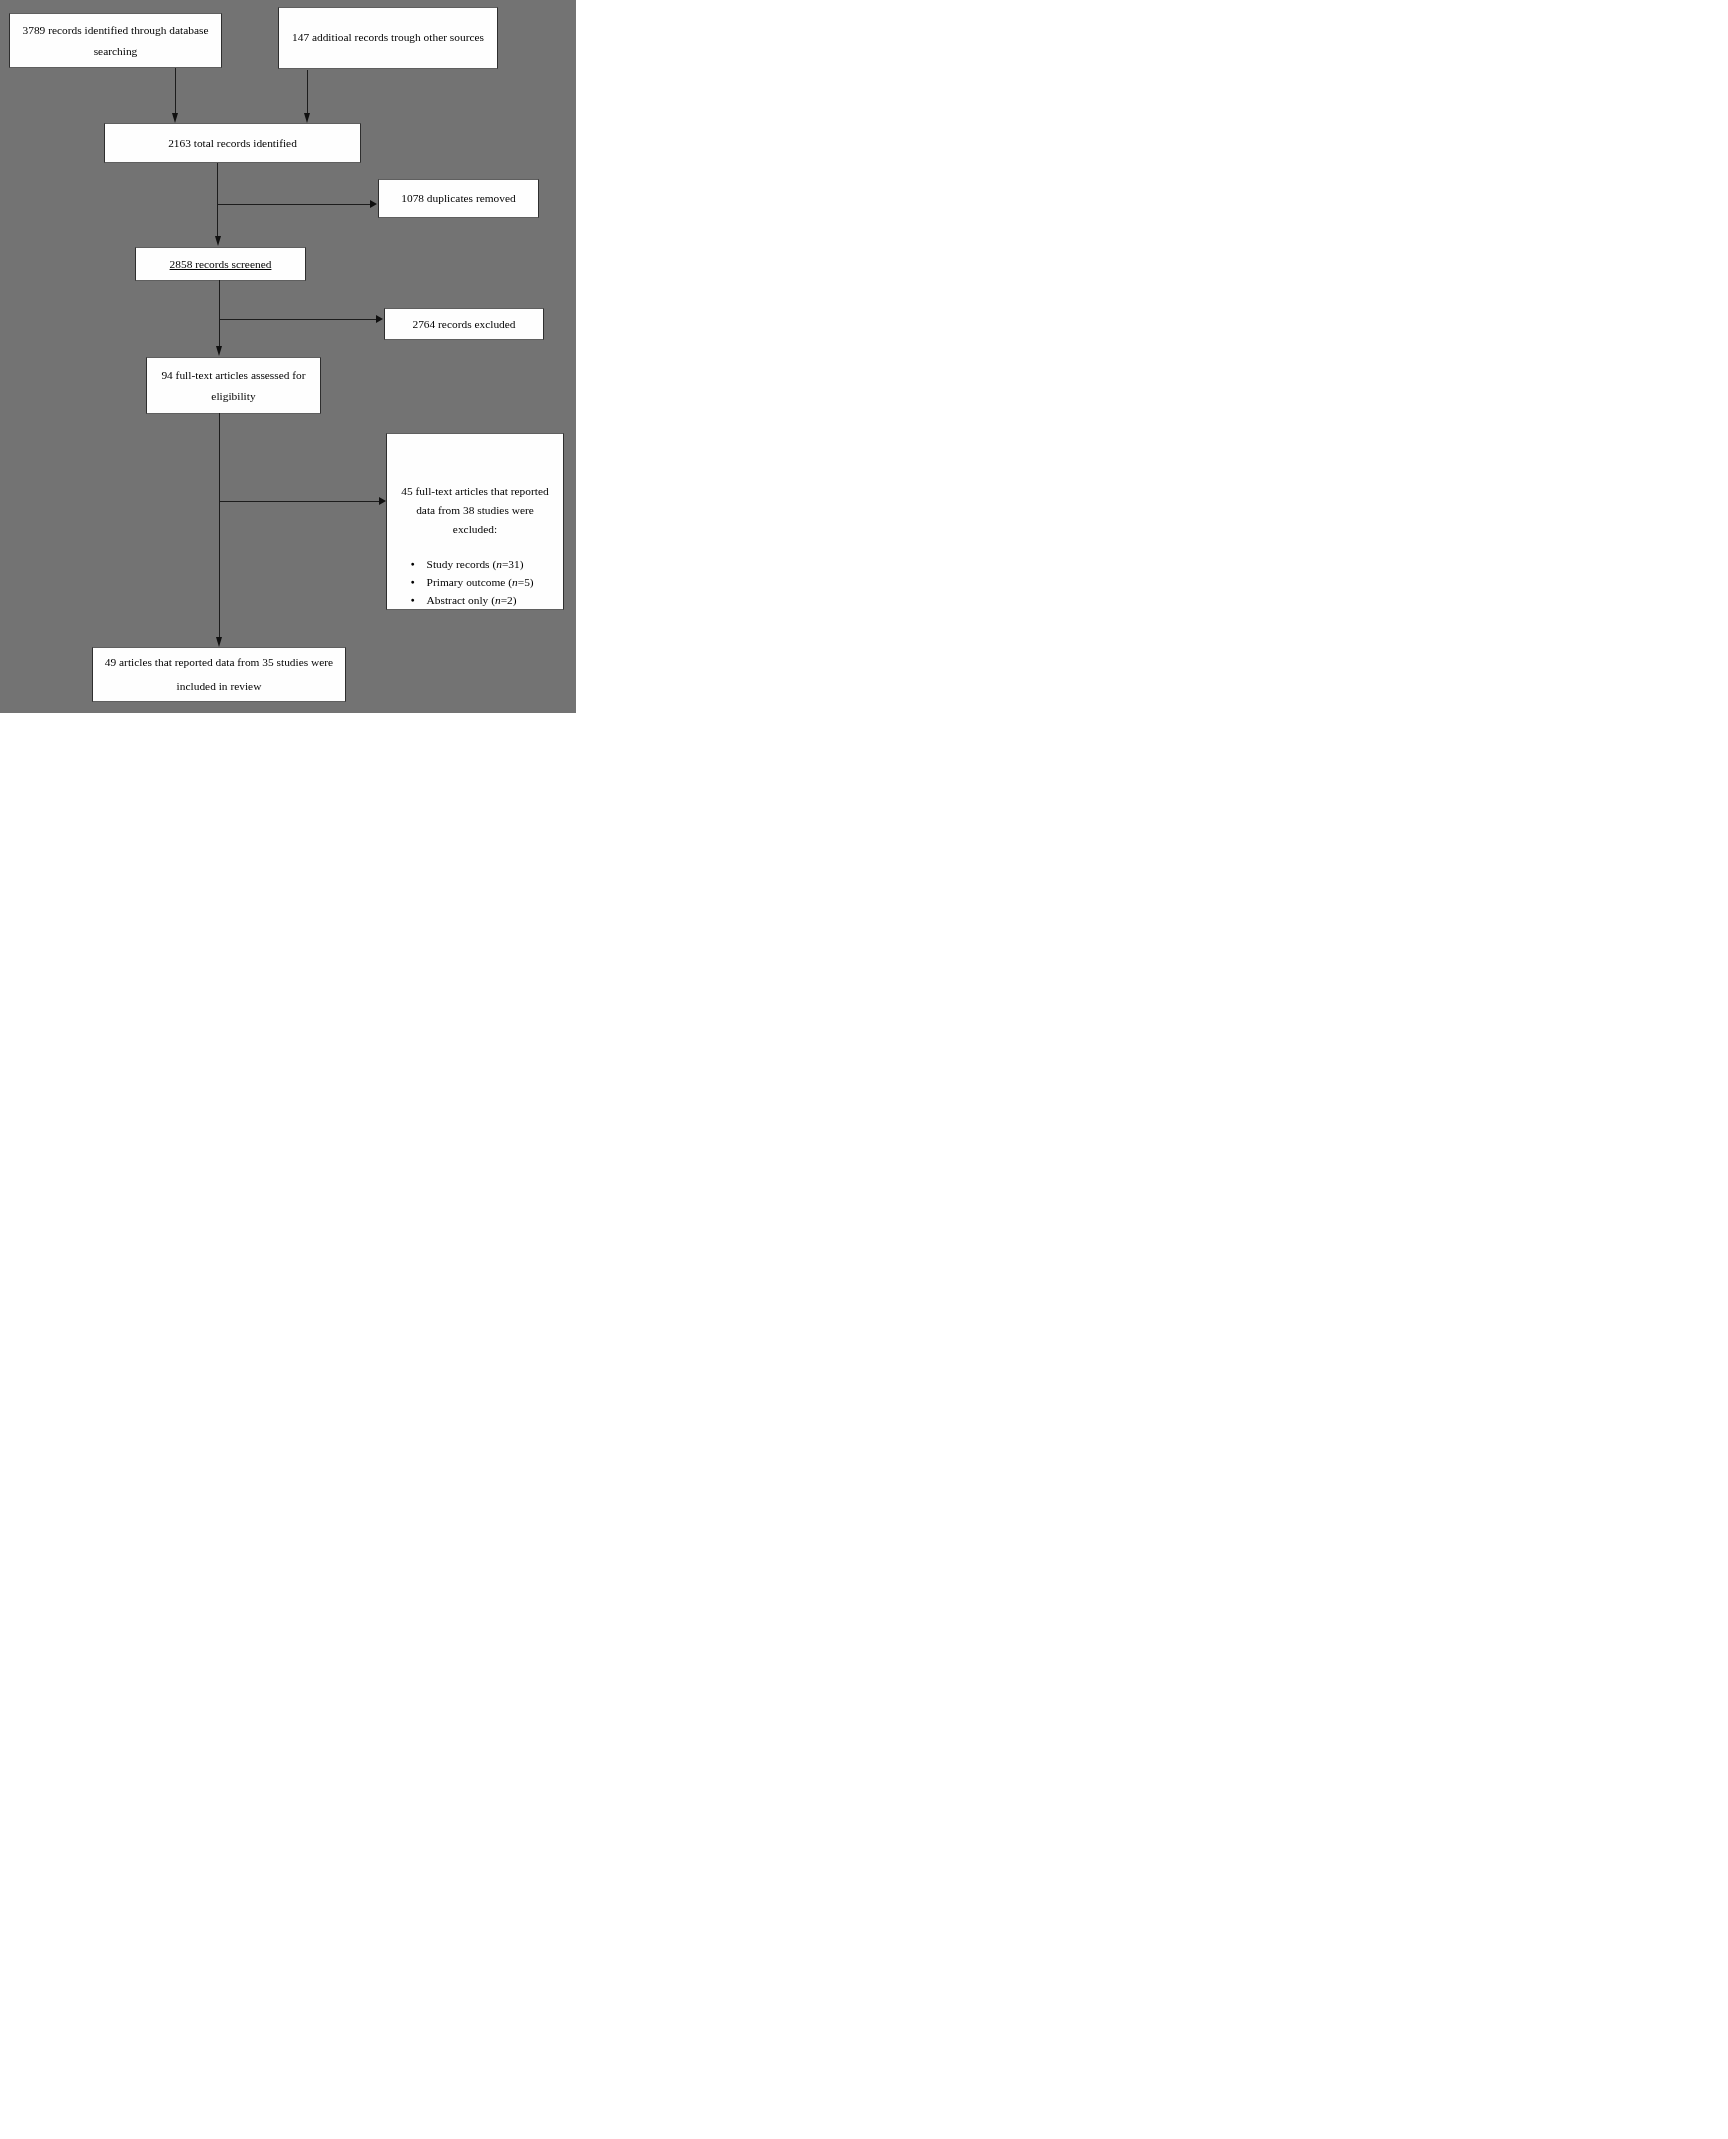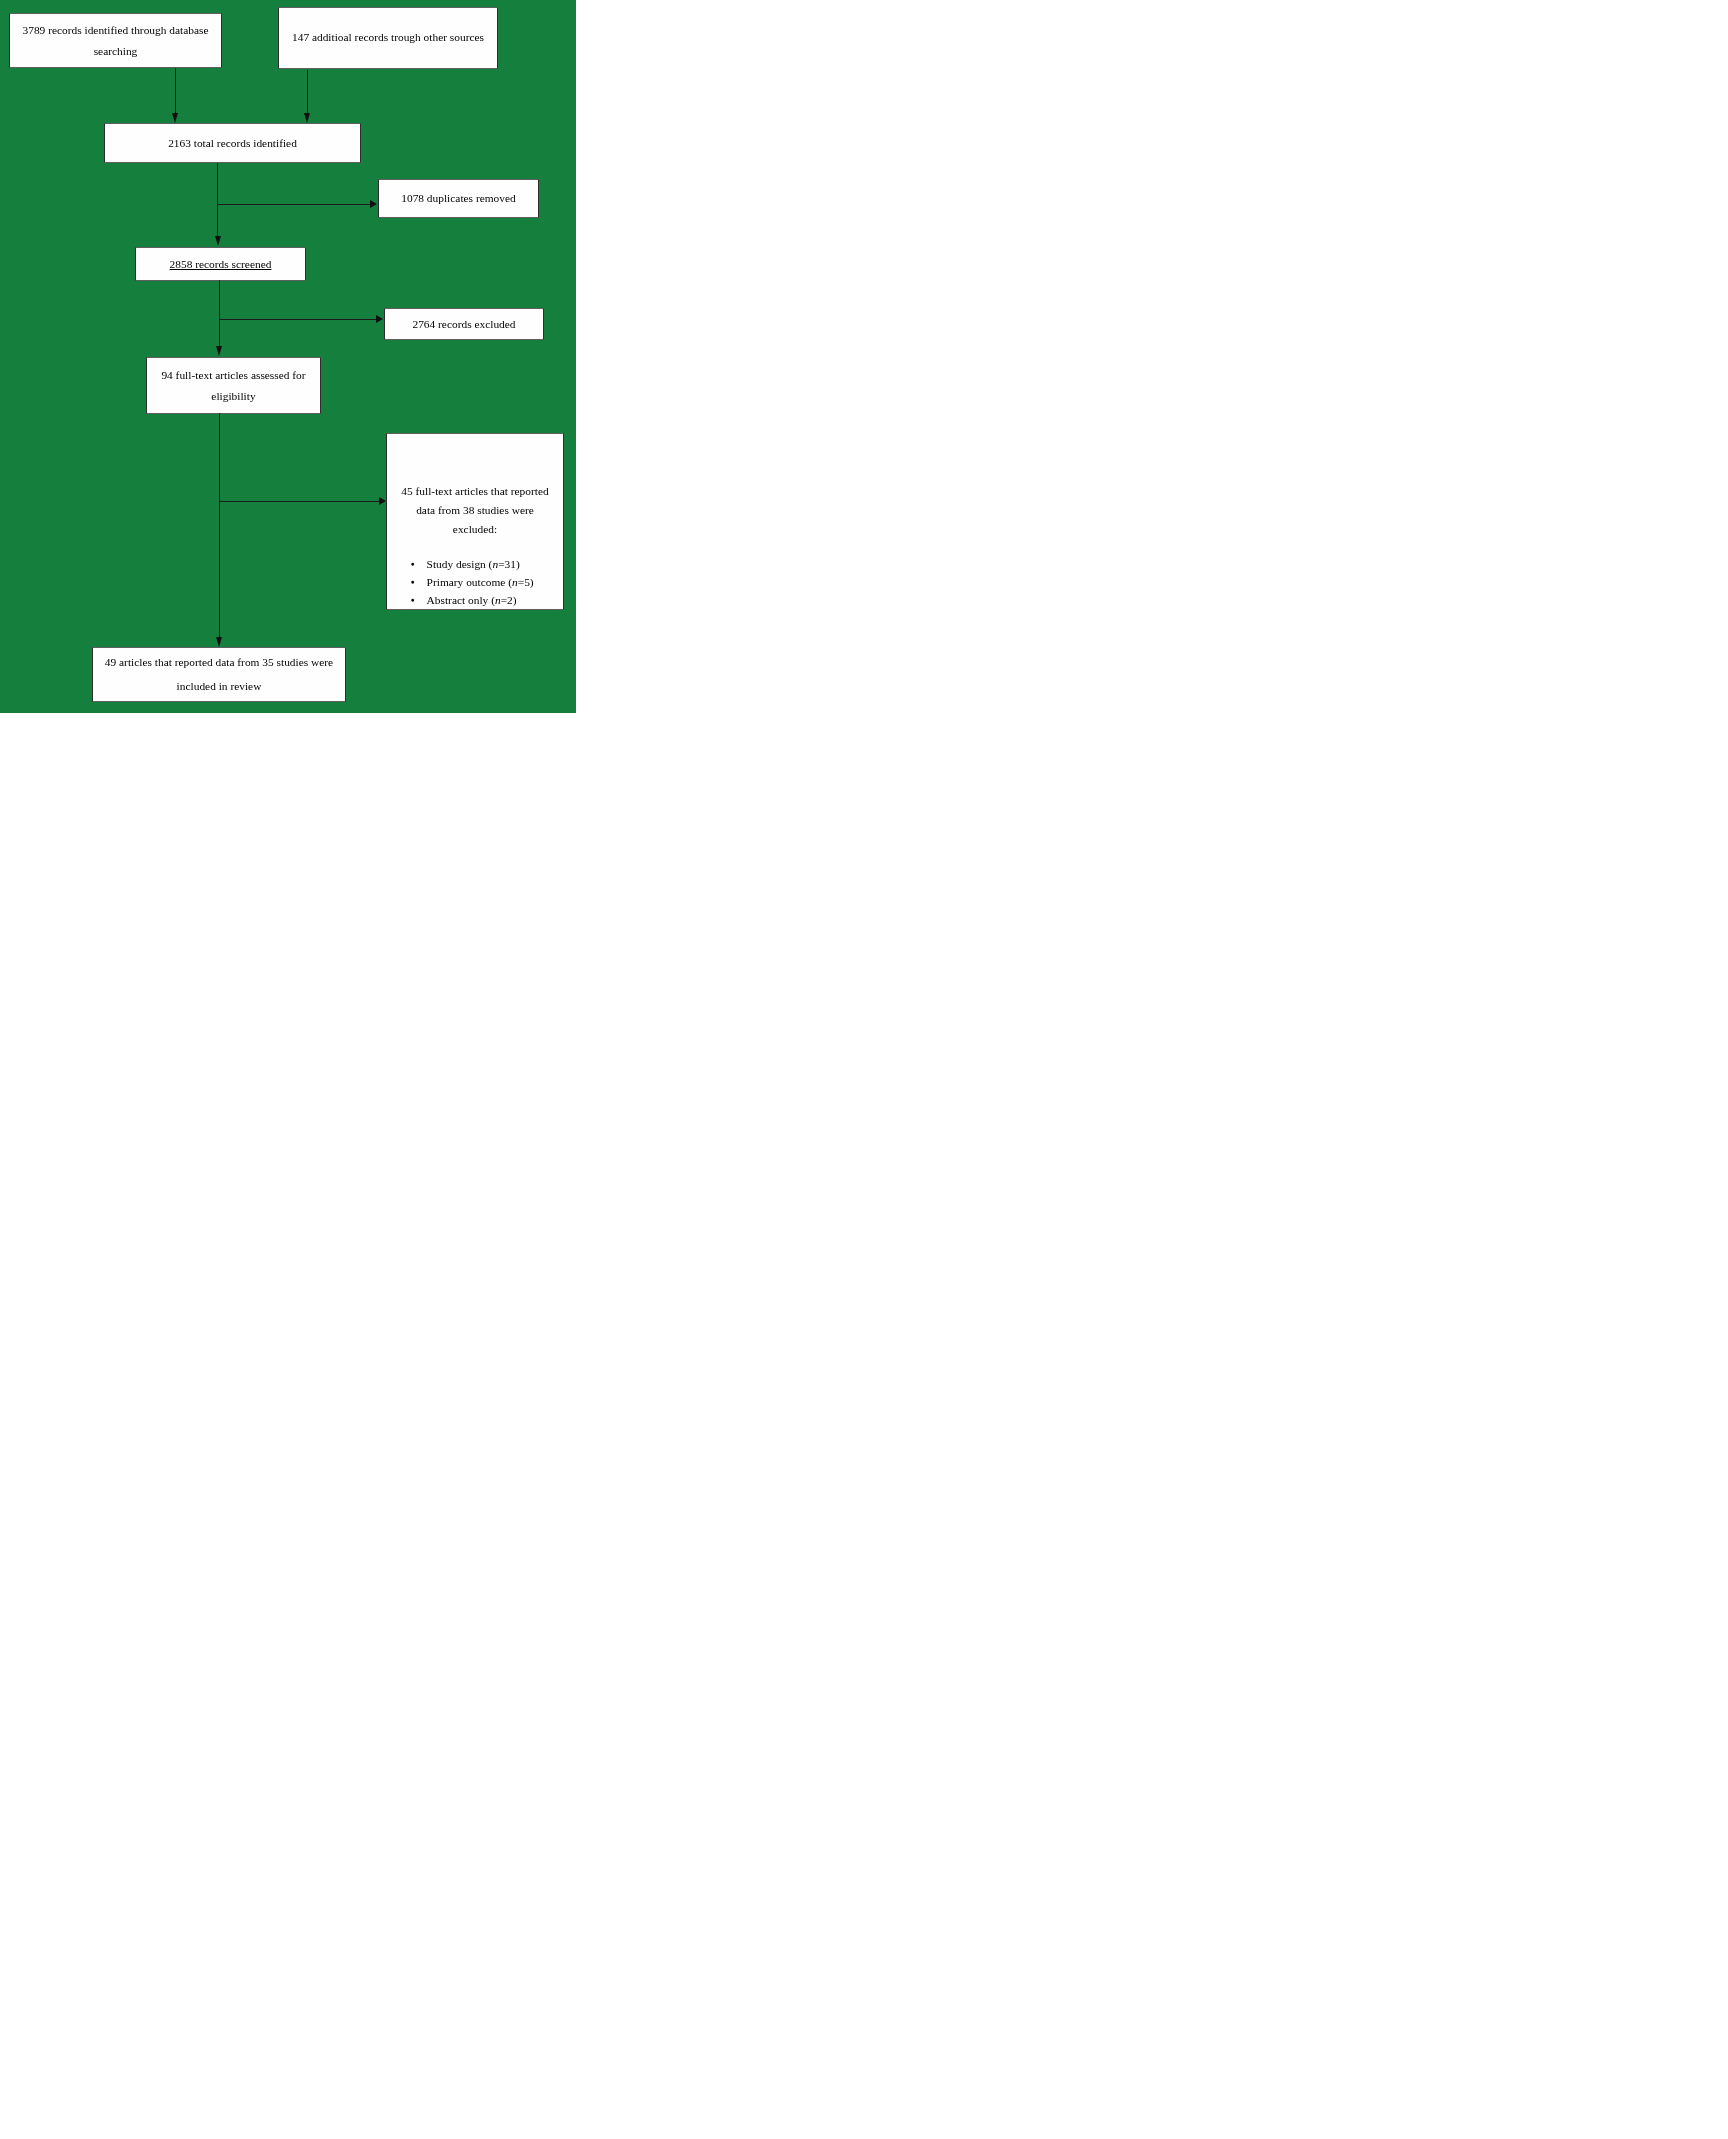--- a/index.html
+++ b/index.html
@@ -1,19 +1,19 @@
 <!DOCTYPE html>
 <html style="font-size:7.6px"><head>
 <meta charset="utf-8">
 <style>
   html,body{margin:0;padding:0;background:#ffffff;}
   .canvas{
     position:relative;
     width:576px;height:713px;
-    background:#15803d;
+    background:#737373;
     font-family:"Liberation Serif","DejaVu Serif",serif;
     color:#000000;
     overflow:hidden;
   }
   .box{
     position:absolute;
     box-sizing:border-box;
     background:#fefefe;
     border:1px solid #2e2e2e;
     border-top:1.4px solid #5f5f5f;
@@ -93,21 +93,21 @@
 
   <div class="box b7">
     <span class="box-text">94 full-text articles assessed for eligibility</span>
   </div>
 
   <div class="box b8">
     <div class="box-header">45 full-text articles that reported data from 38 studies were excluded:</div>
     <div class="bullets">
       <div class="bullet-row">
         <span class="dot">●</span>
-        <span class="bullet-text"><span>Study design (</span><i>n</i><span>=31)</span></span>
+        <span class="bullet-text"><span>Study records (</span><i>n</i><span>=31)</span></span>
       </div>
       <div class="bullet-row">
         <span class="dot">●</span>
         <span class="bullet-text"><span>Primary outcome (</span><i>n</i><span>=5)</span></span>
       </div>
       <div class="bullet-row">
         <span class="dot">●</span>
         <span class="bullet-text"><span>Abstract only (</span><i>n</i><span>=2)</span></span>
       </div>
     </div>

